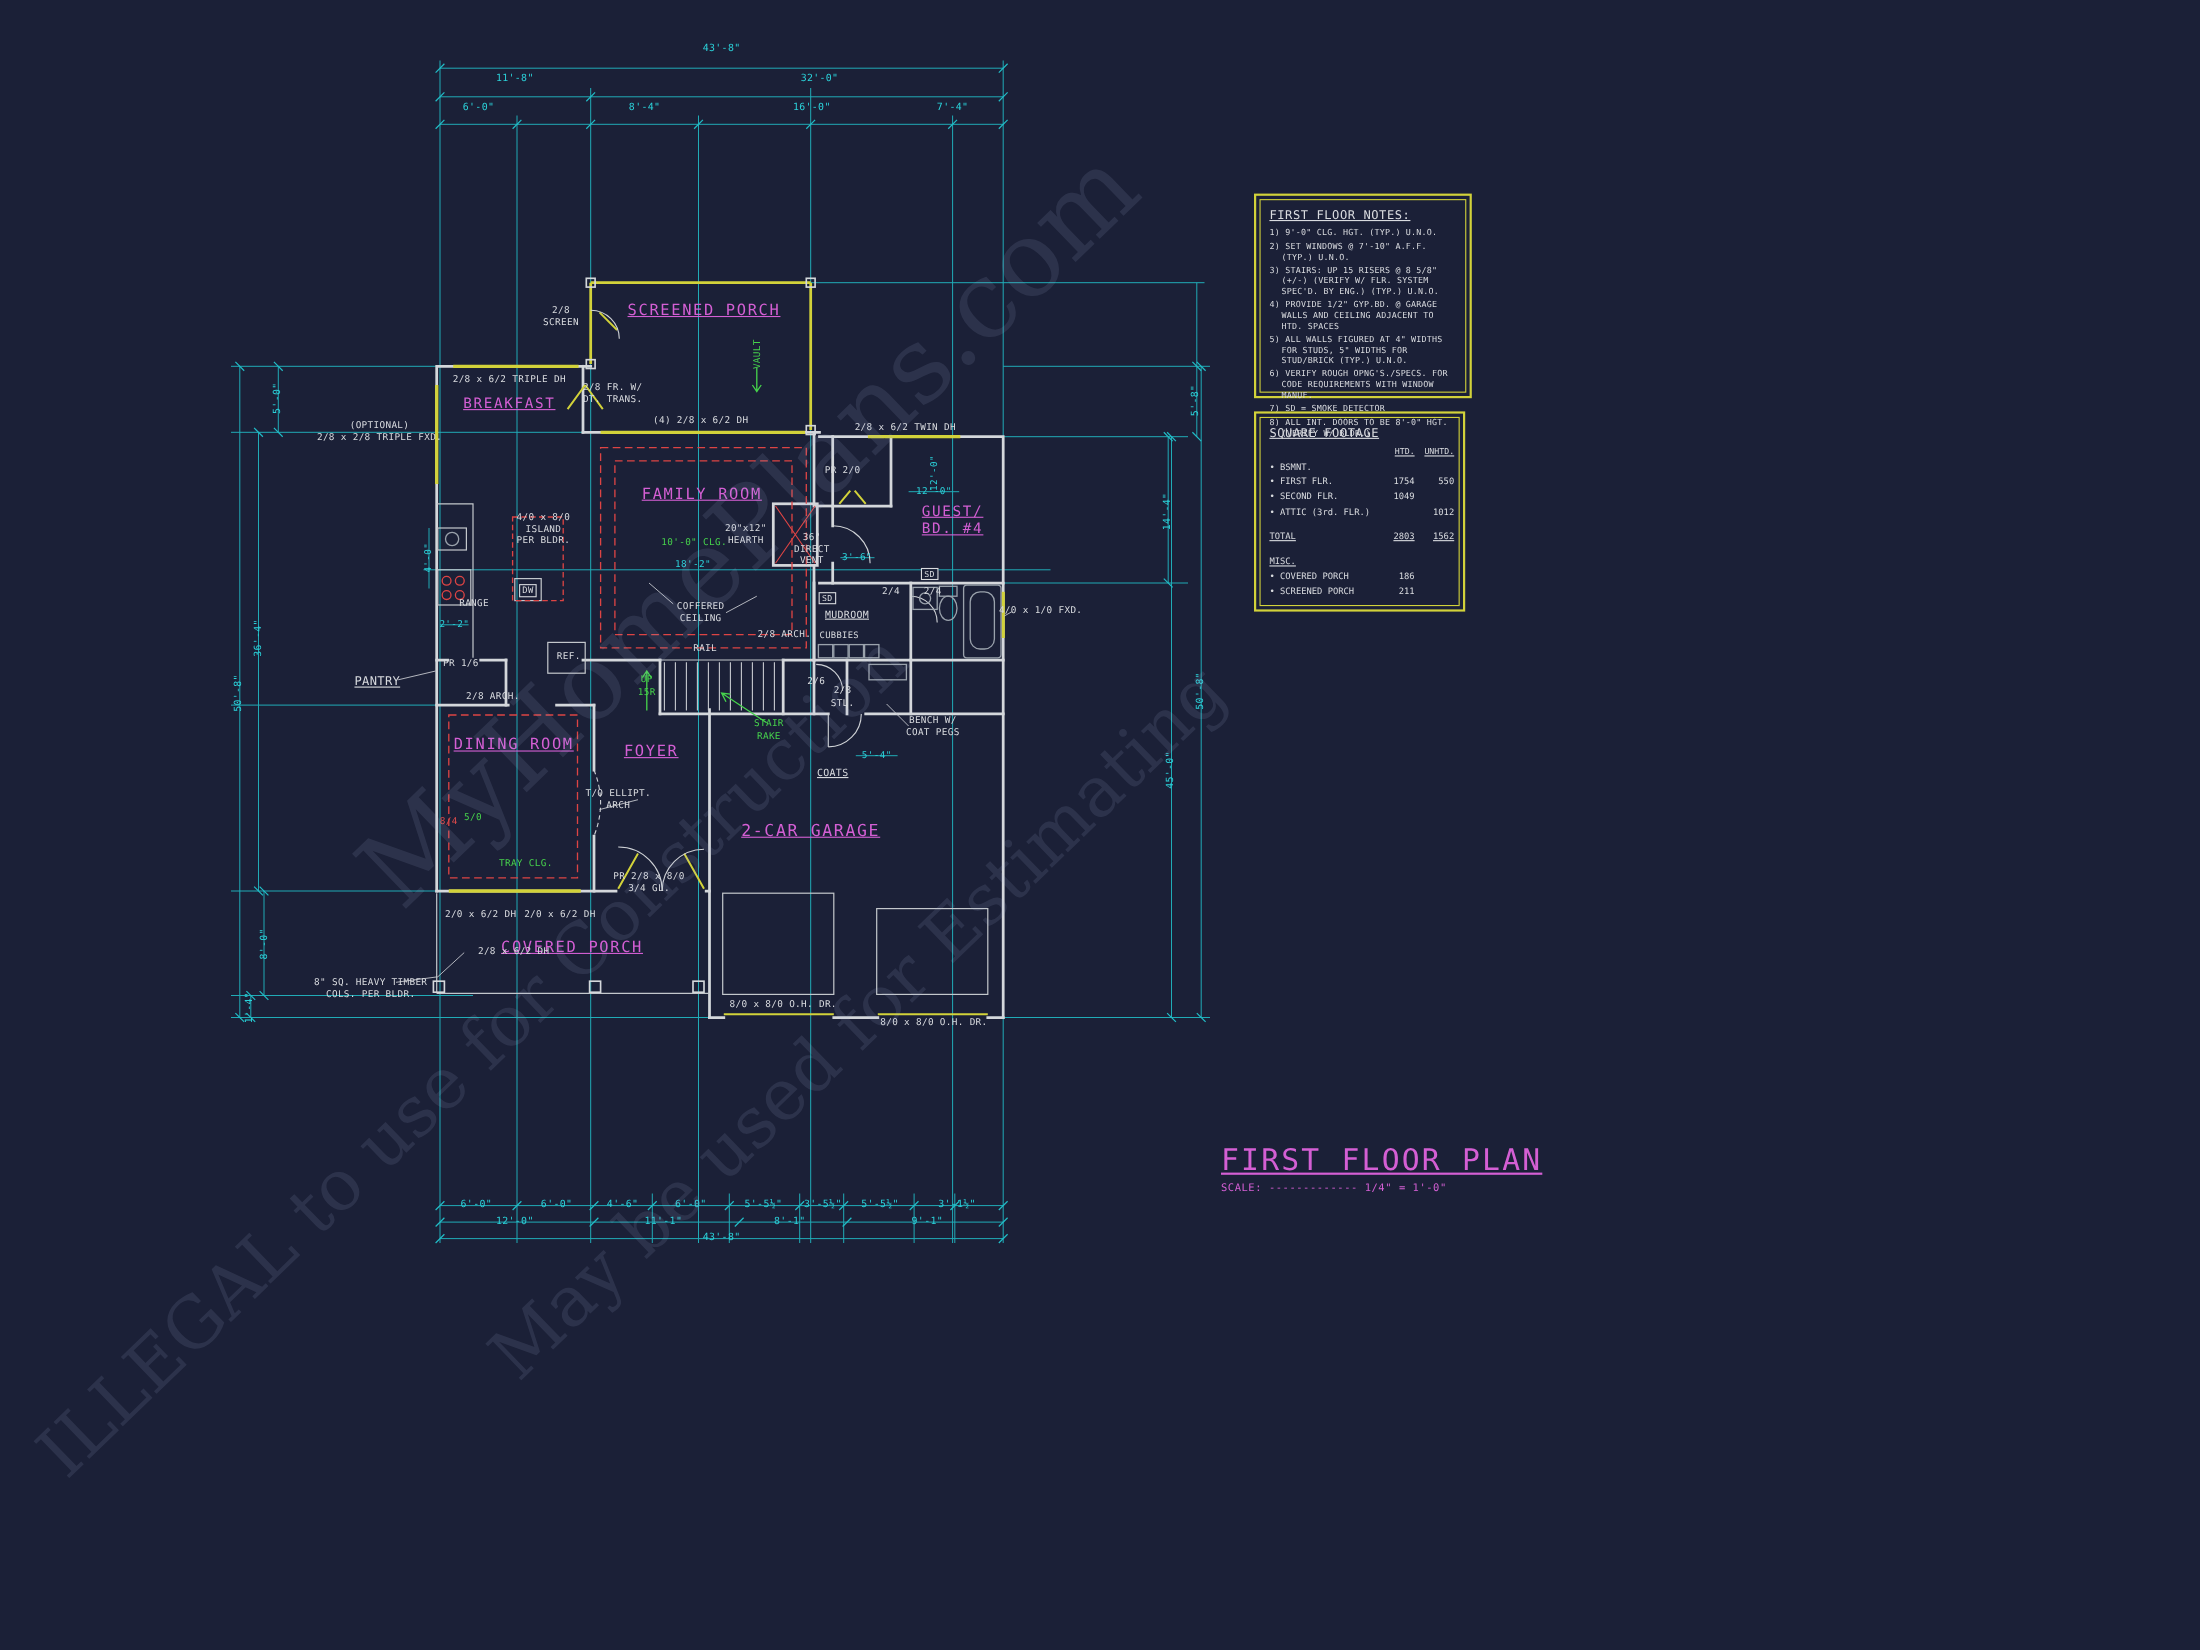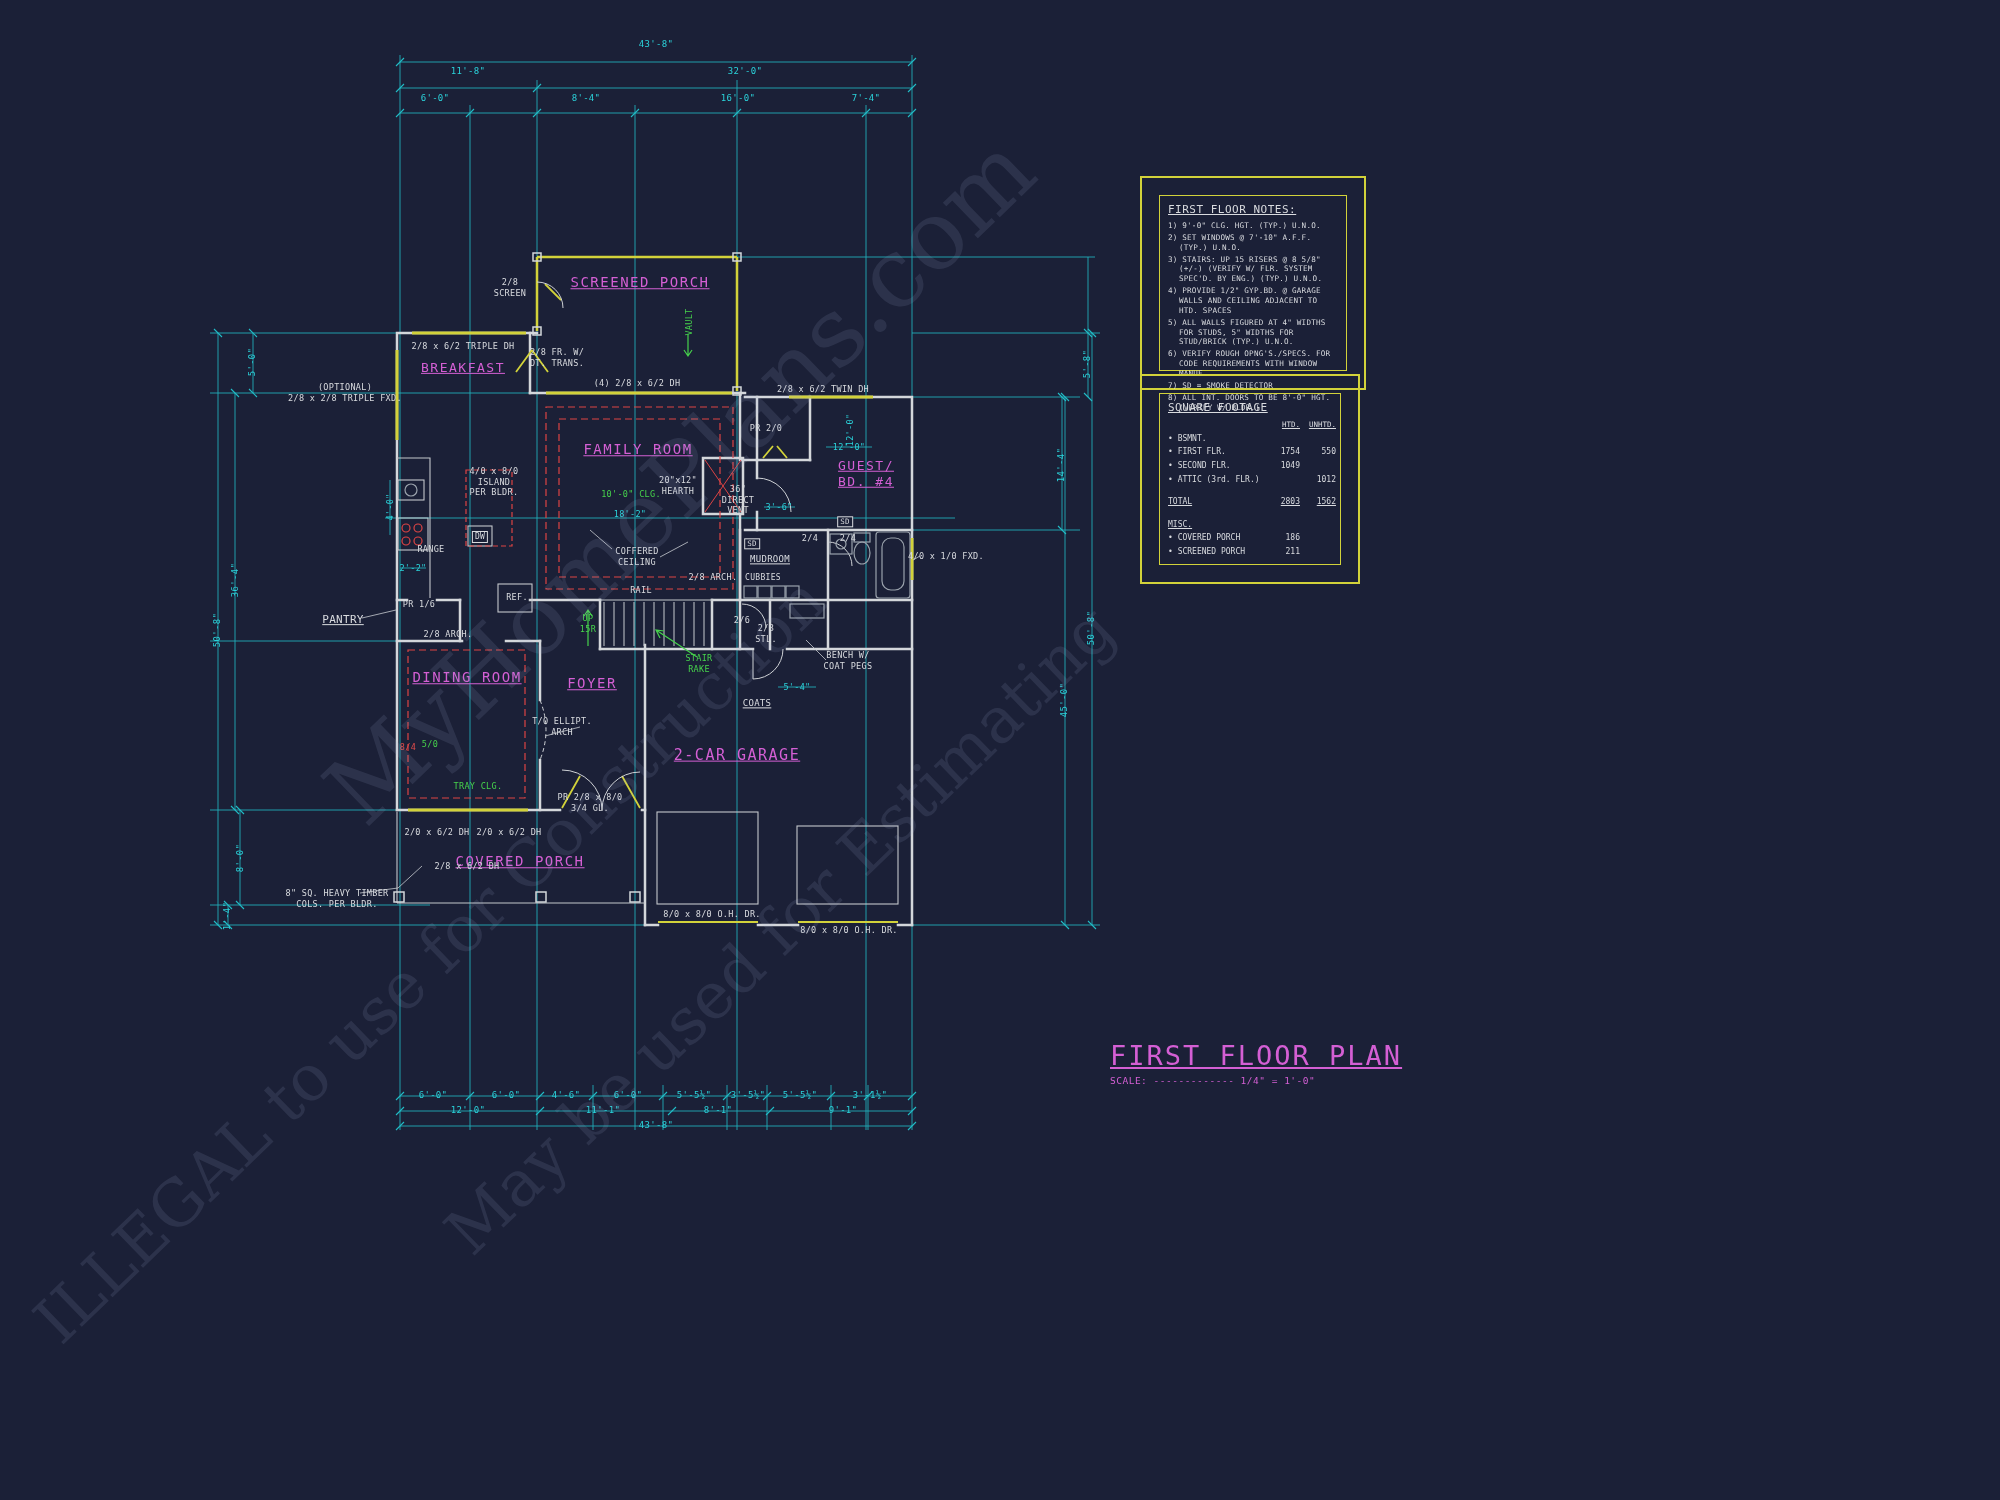--- a/index.html
+++ b/index.html
@@ -15,21 +15,21 @@
   .lbl.bx{border:1px solid currentColor;padding:0 2px;background:#1b2037;}
   .cy{color:#2bd2da;}
   .mg{color:#d45fd4;letter-spacing:1.5px;}
   .wh{color:#d9dbdf;}
   .gr{color:#46d24c;}
   .rd{color:#e04b4b;}
   
   .wm{position:absolute;z-index:4;color:#aab6dc;opacity:.12;pointer-events:none;
       font-family:"DejaVu Serif",serif;white-space:nowrap;transform:translate(-50%,-50%) rotate(-44deg);}
   
-  .panel{position:absolute;z-index:5;border:2px solid #d2d23a;padding:17px;background:transparent;}
+  .panel{position:absolute;z-index:5;border:2px solid #d2d23a;padding:3px;background:transparent;}
   .panel-border{border:1px solid #d2d23a;width:100%;height:100%;box-sizing:border-box;padding:7px 8px;color:#d9dbdf;}
   .panel-title{font-size:11px;text-decoration:underline;margin-bottom:5px;letter-spacing:.5px;}
   .note-item{font-size:7.6px;line-height:1.3;padding-left:11px;text-indent:-11px;margin-bottom:2px;letter-spacing:.2px;}
   .sqft-grid{display:grid;grid-template-columns:96px 36px 36px;font-size:8px;line-height:1.7;}
   .sqft-grid .num{text-align:right;}
   .sqft-grid .colh{text-align:right;text-decoration:underline;font-size:7.5px;}
   .sqft-grid .tot{text-decoration:underline;}
   .sqft-gap{height:9px;grid-column:1 / span 3;}
   
   #title-block{position:absolute;z-index:5;}

